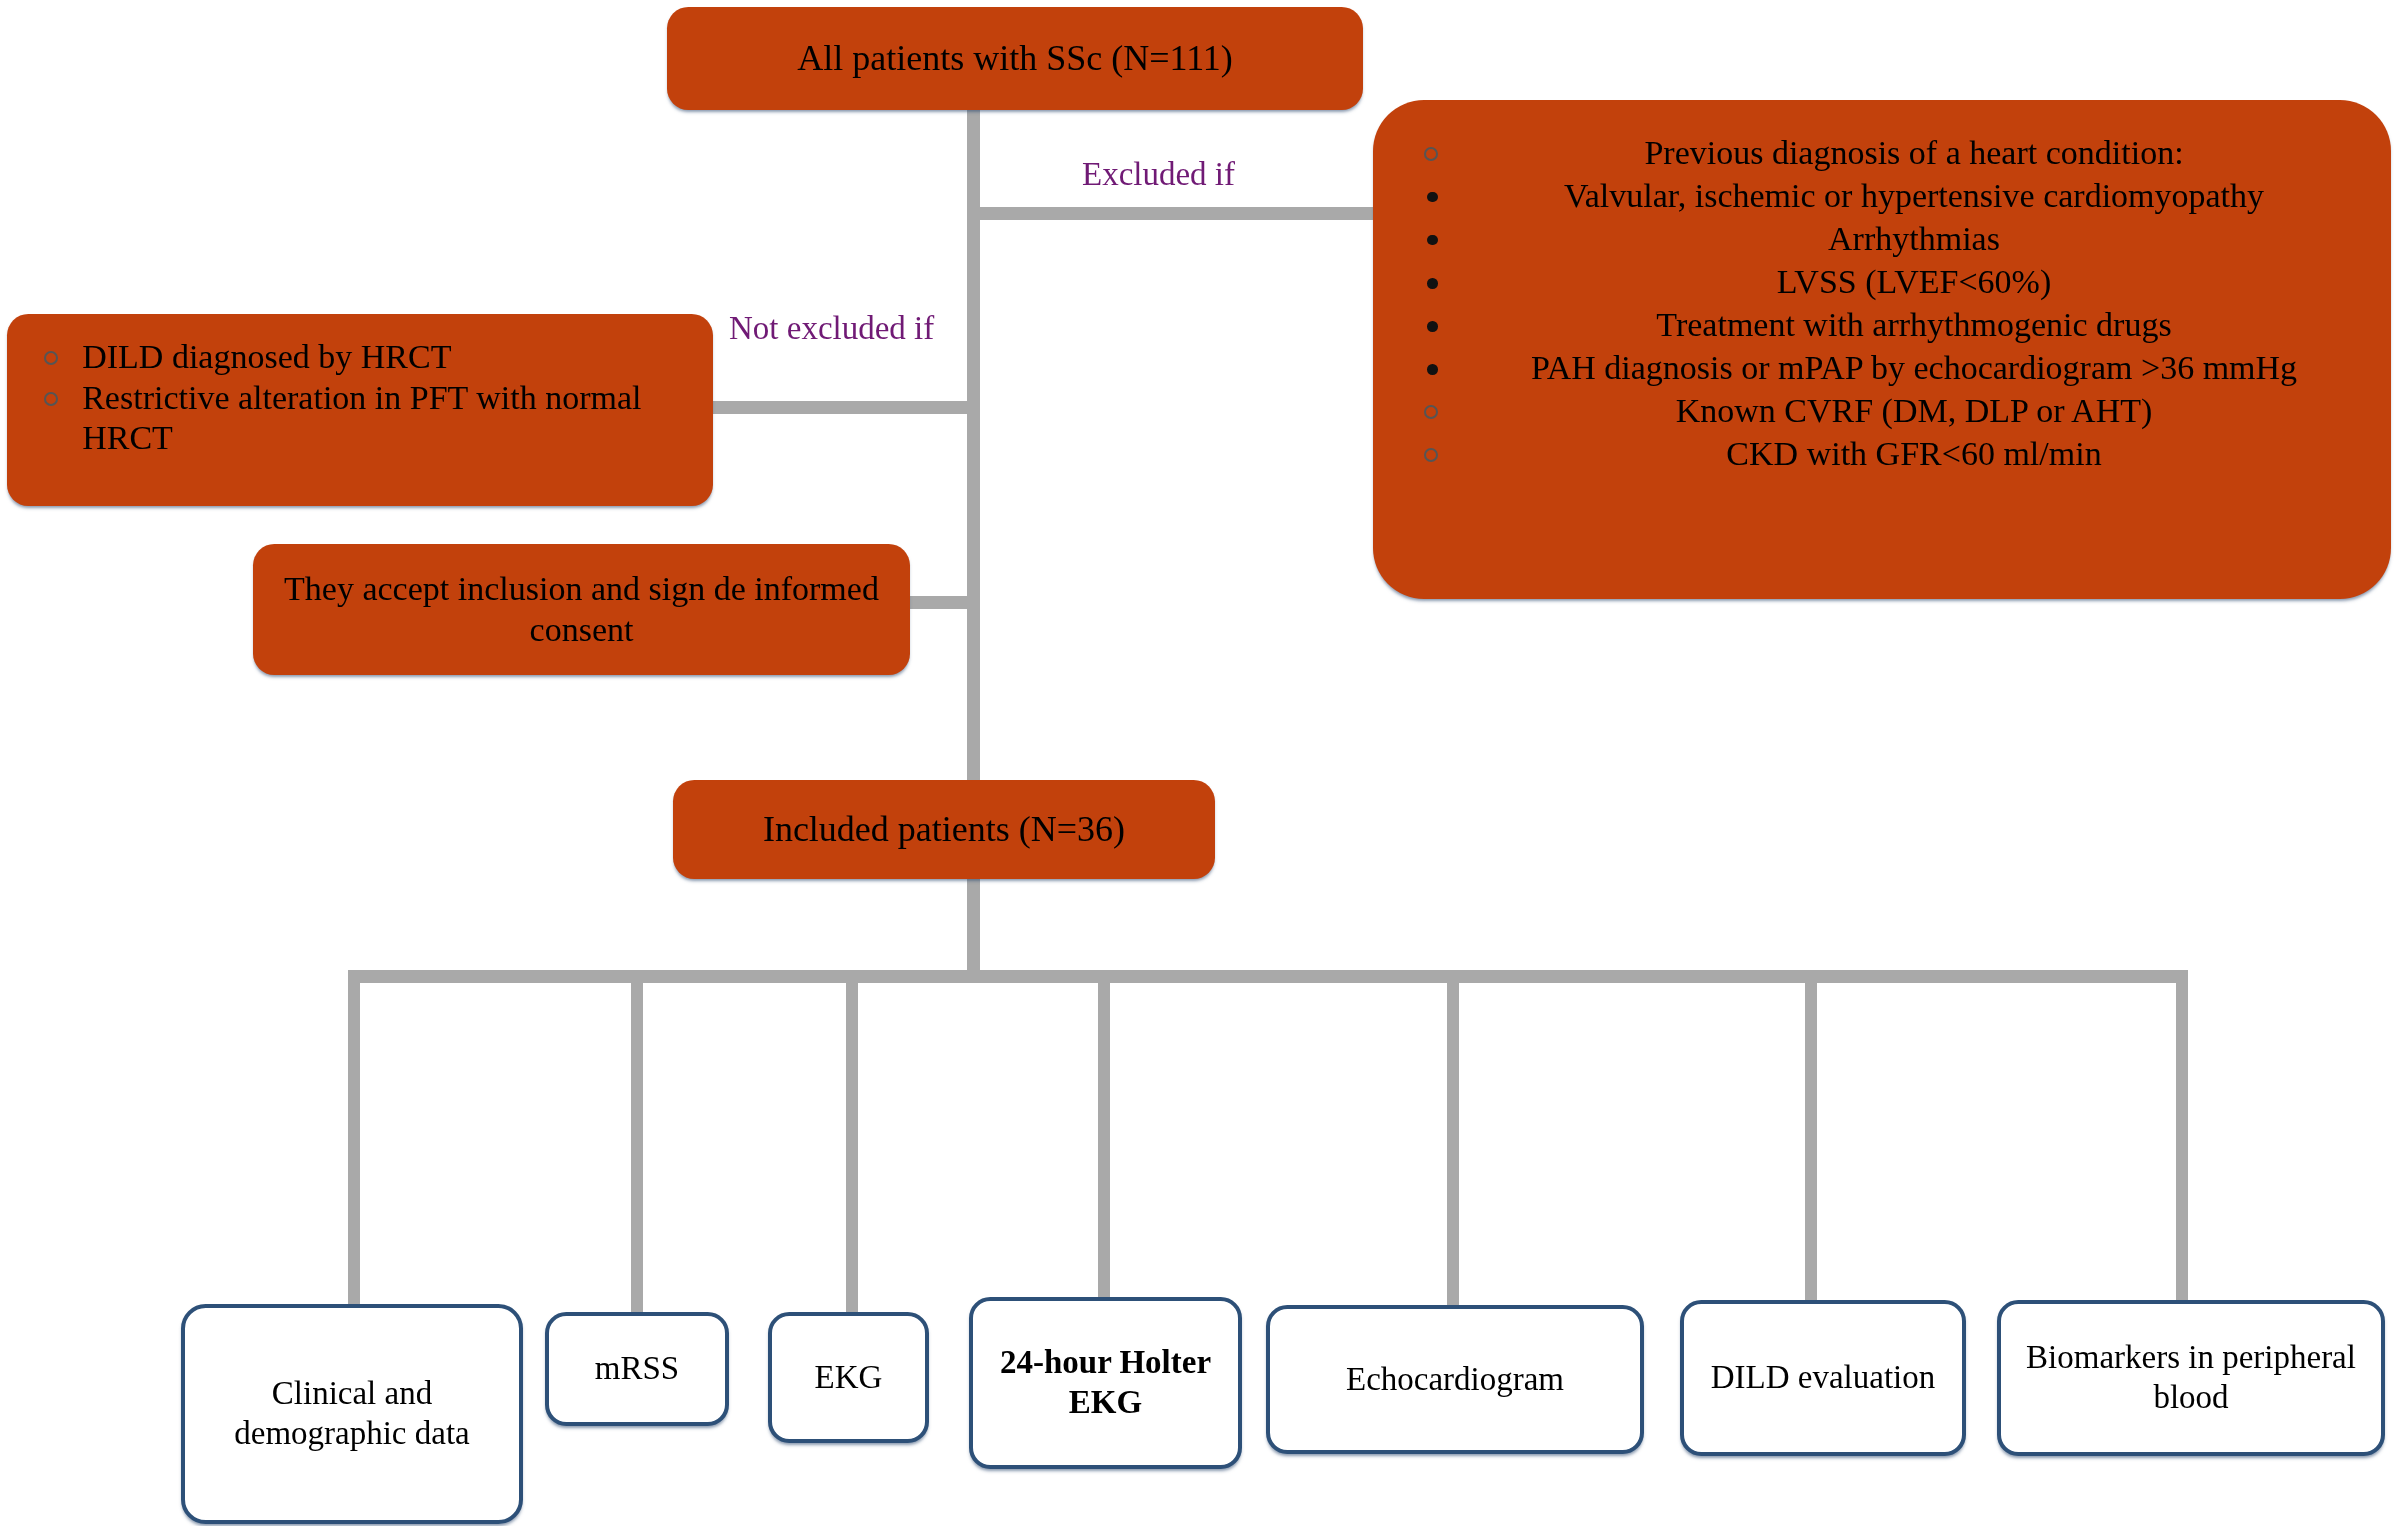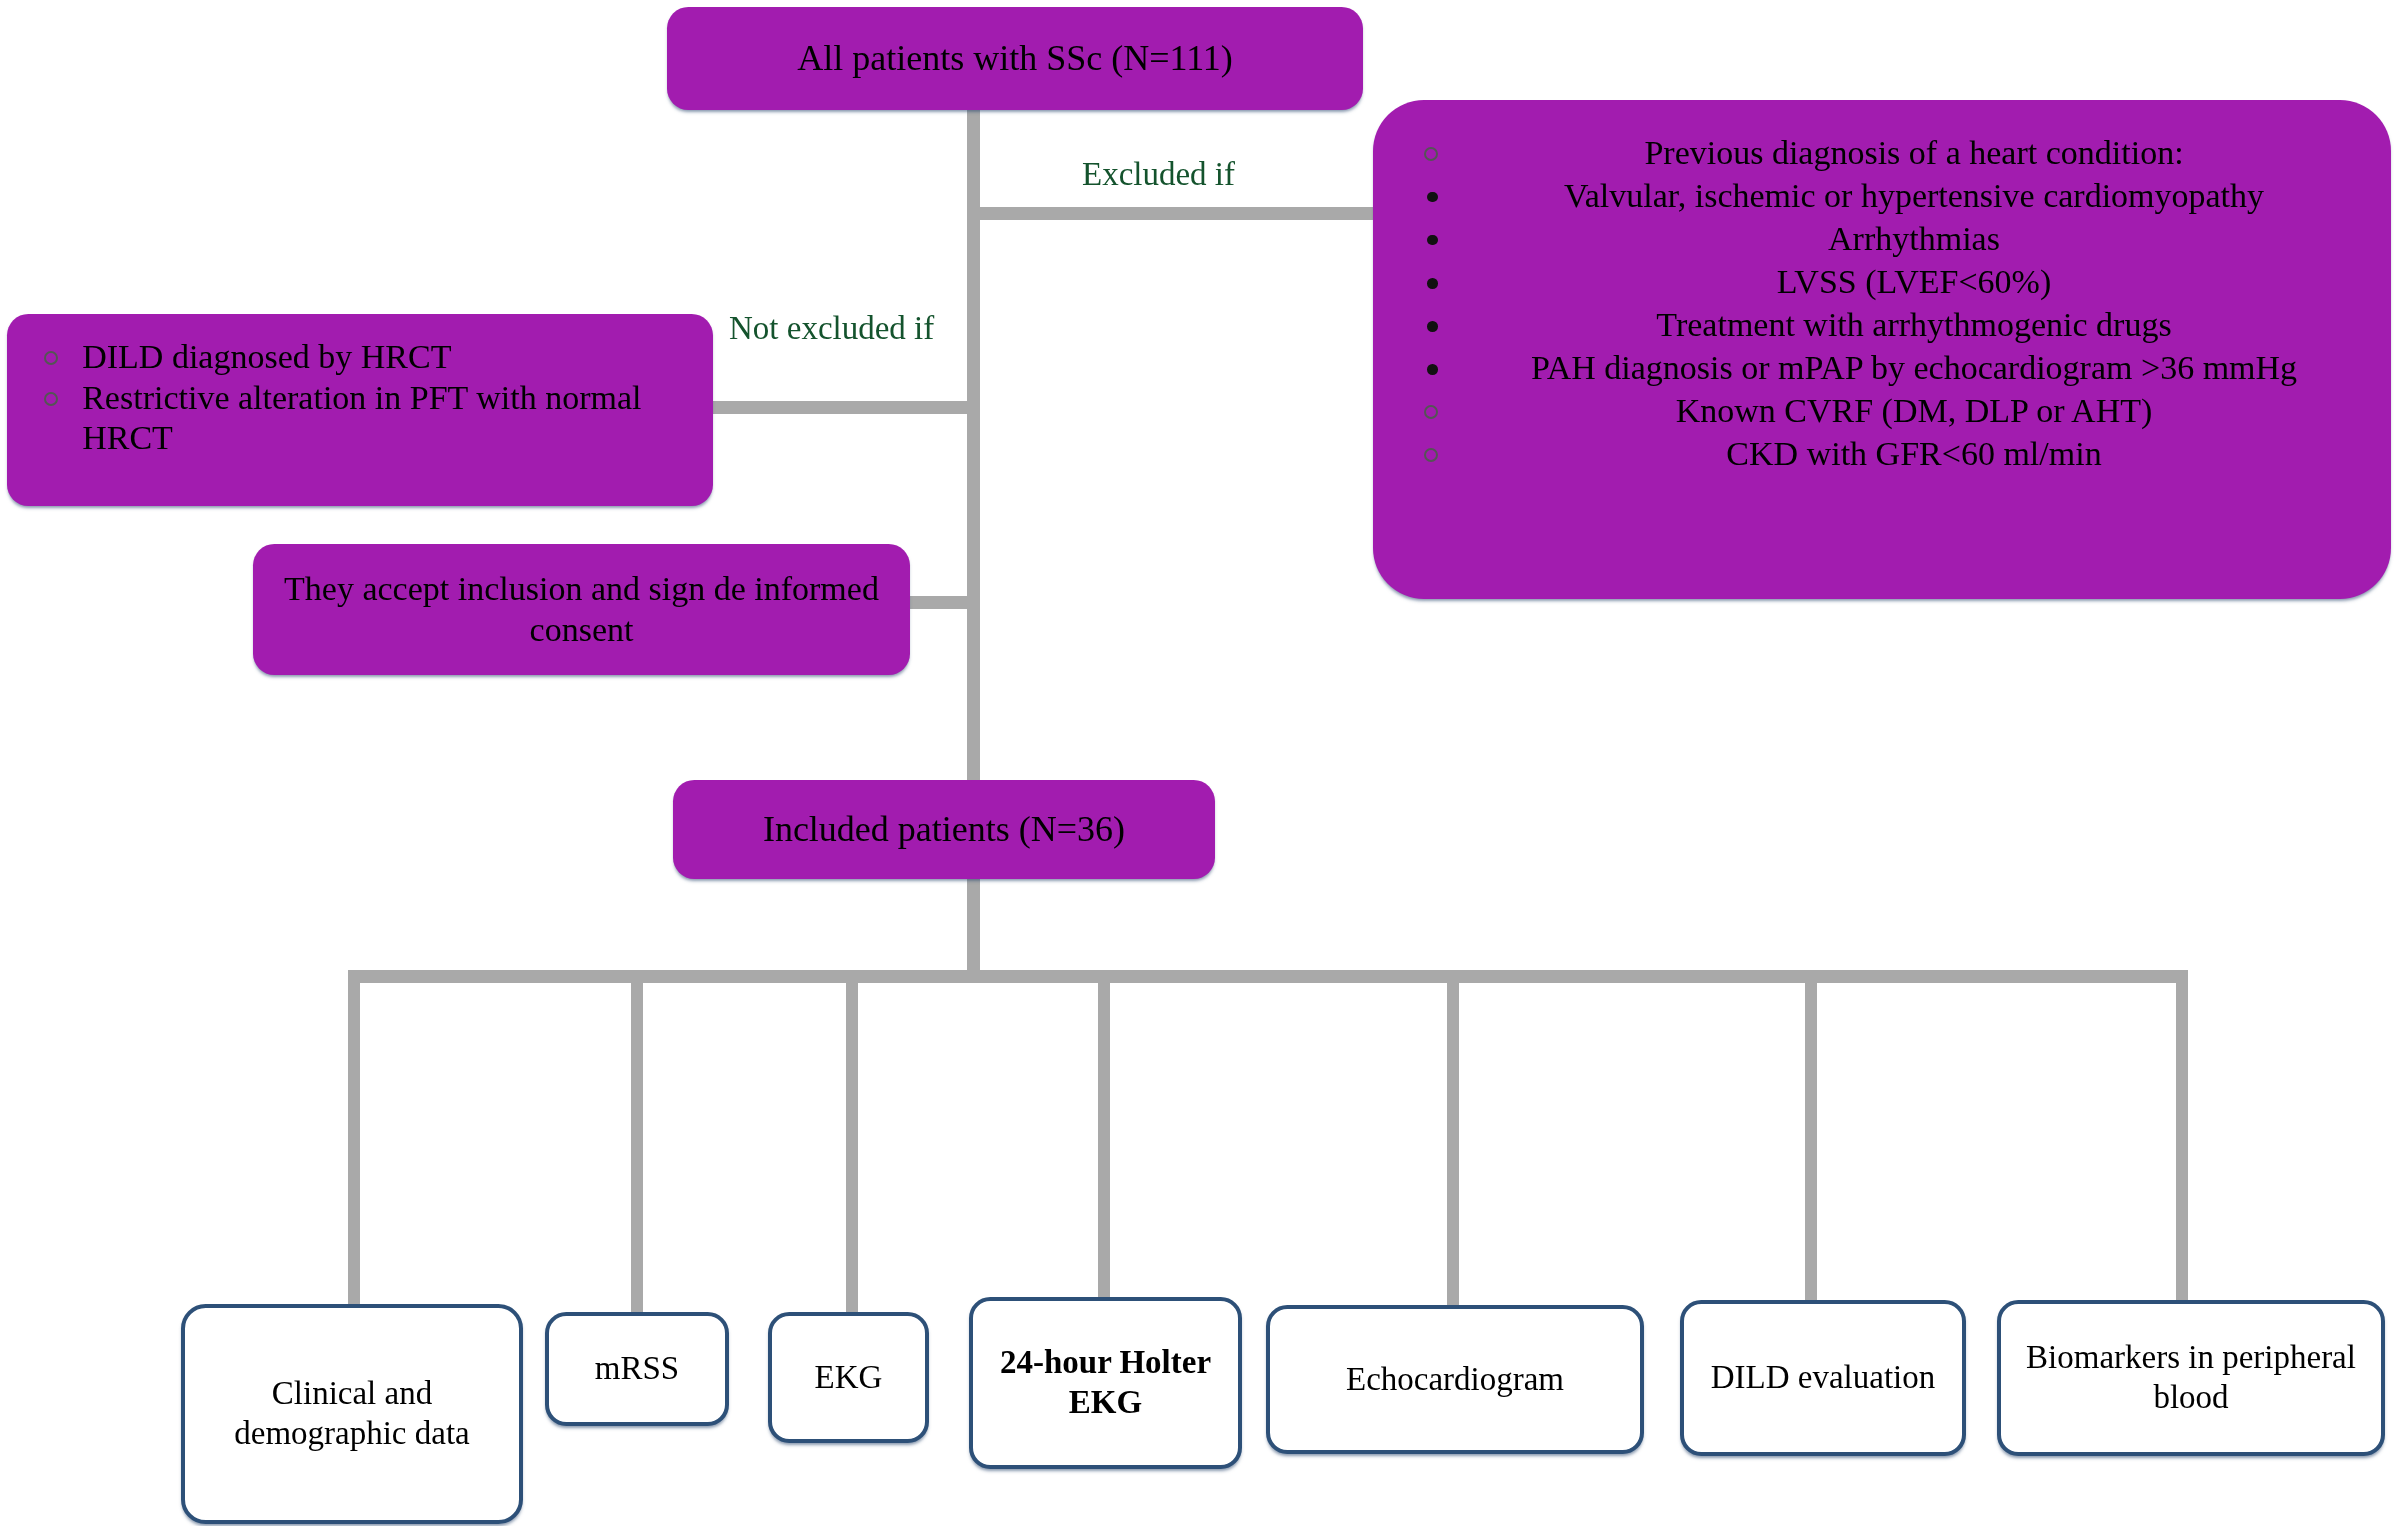--- a/index.html
+++ b/index.html
@@ -21,21 +21,21 @@
   
   .conn {
     position: absolute;
     background: #a9a9a9;
   }
 
   
   .node {
     position: absolute;
     box-sizing: border-box;
-    background: #a21caf;
+    background: #c2410c;
     border: 4.1px solid #2e5membership;
     display: flex;
     align-items: center;
     justify-content: center;
     text-align: center;
     color: #000000;
     line-height: 1.18;
   }
   .node {
     border-color: #2d5078;
@@ -98,21 +98,21 @@
     color: #000000;
     font-size: 33px;
     line-height: 1.2;
     padding: 0 11.5px;
   }
 
   
   .edge-label {
     position: absolute;
     font-size: 33px;
-    color: #14532d;
+    color: #701a75;
     white-space: nowrap;
   }
 
   
   ul.blist {
     list-style: none;
     margin: 0;
     padding: 0;
   }
   ul.blist > li {

